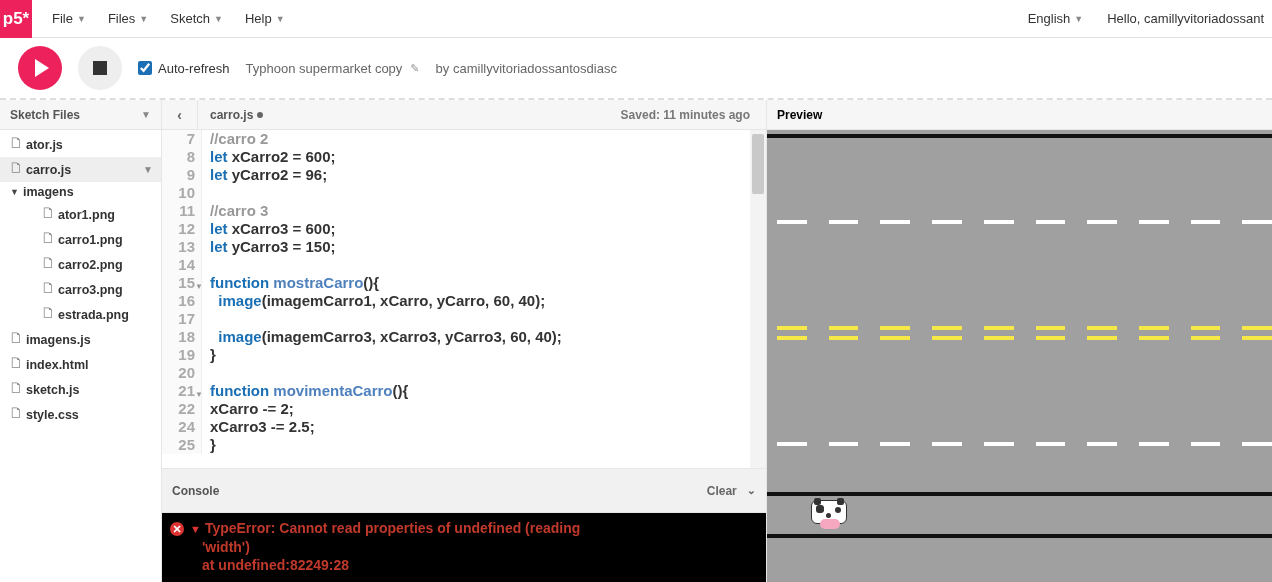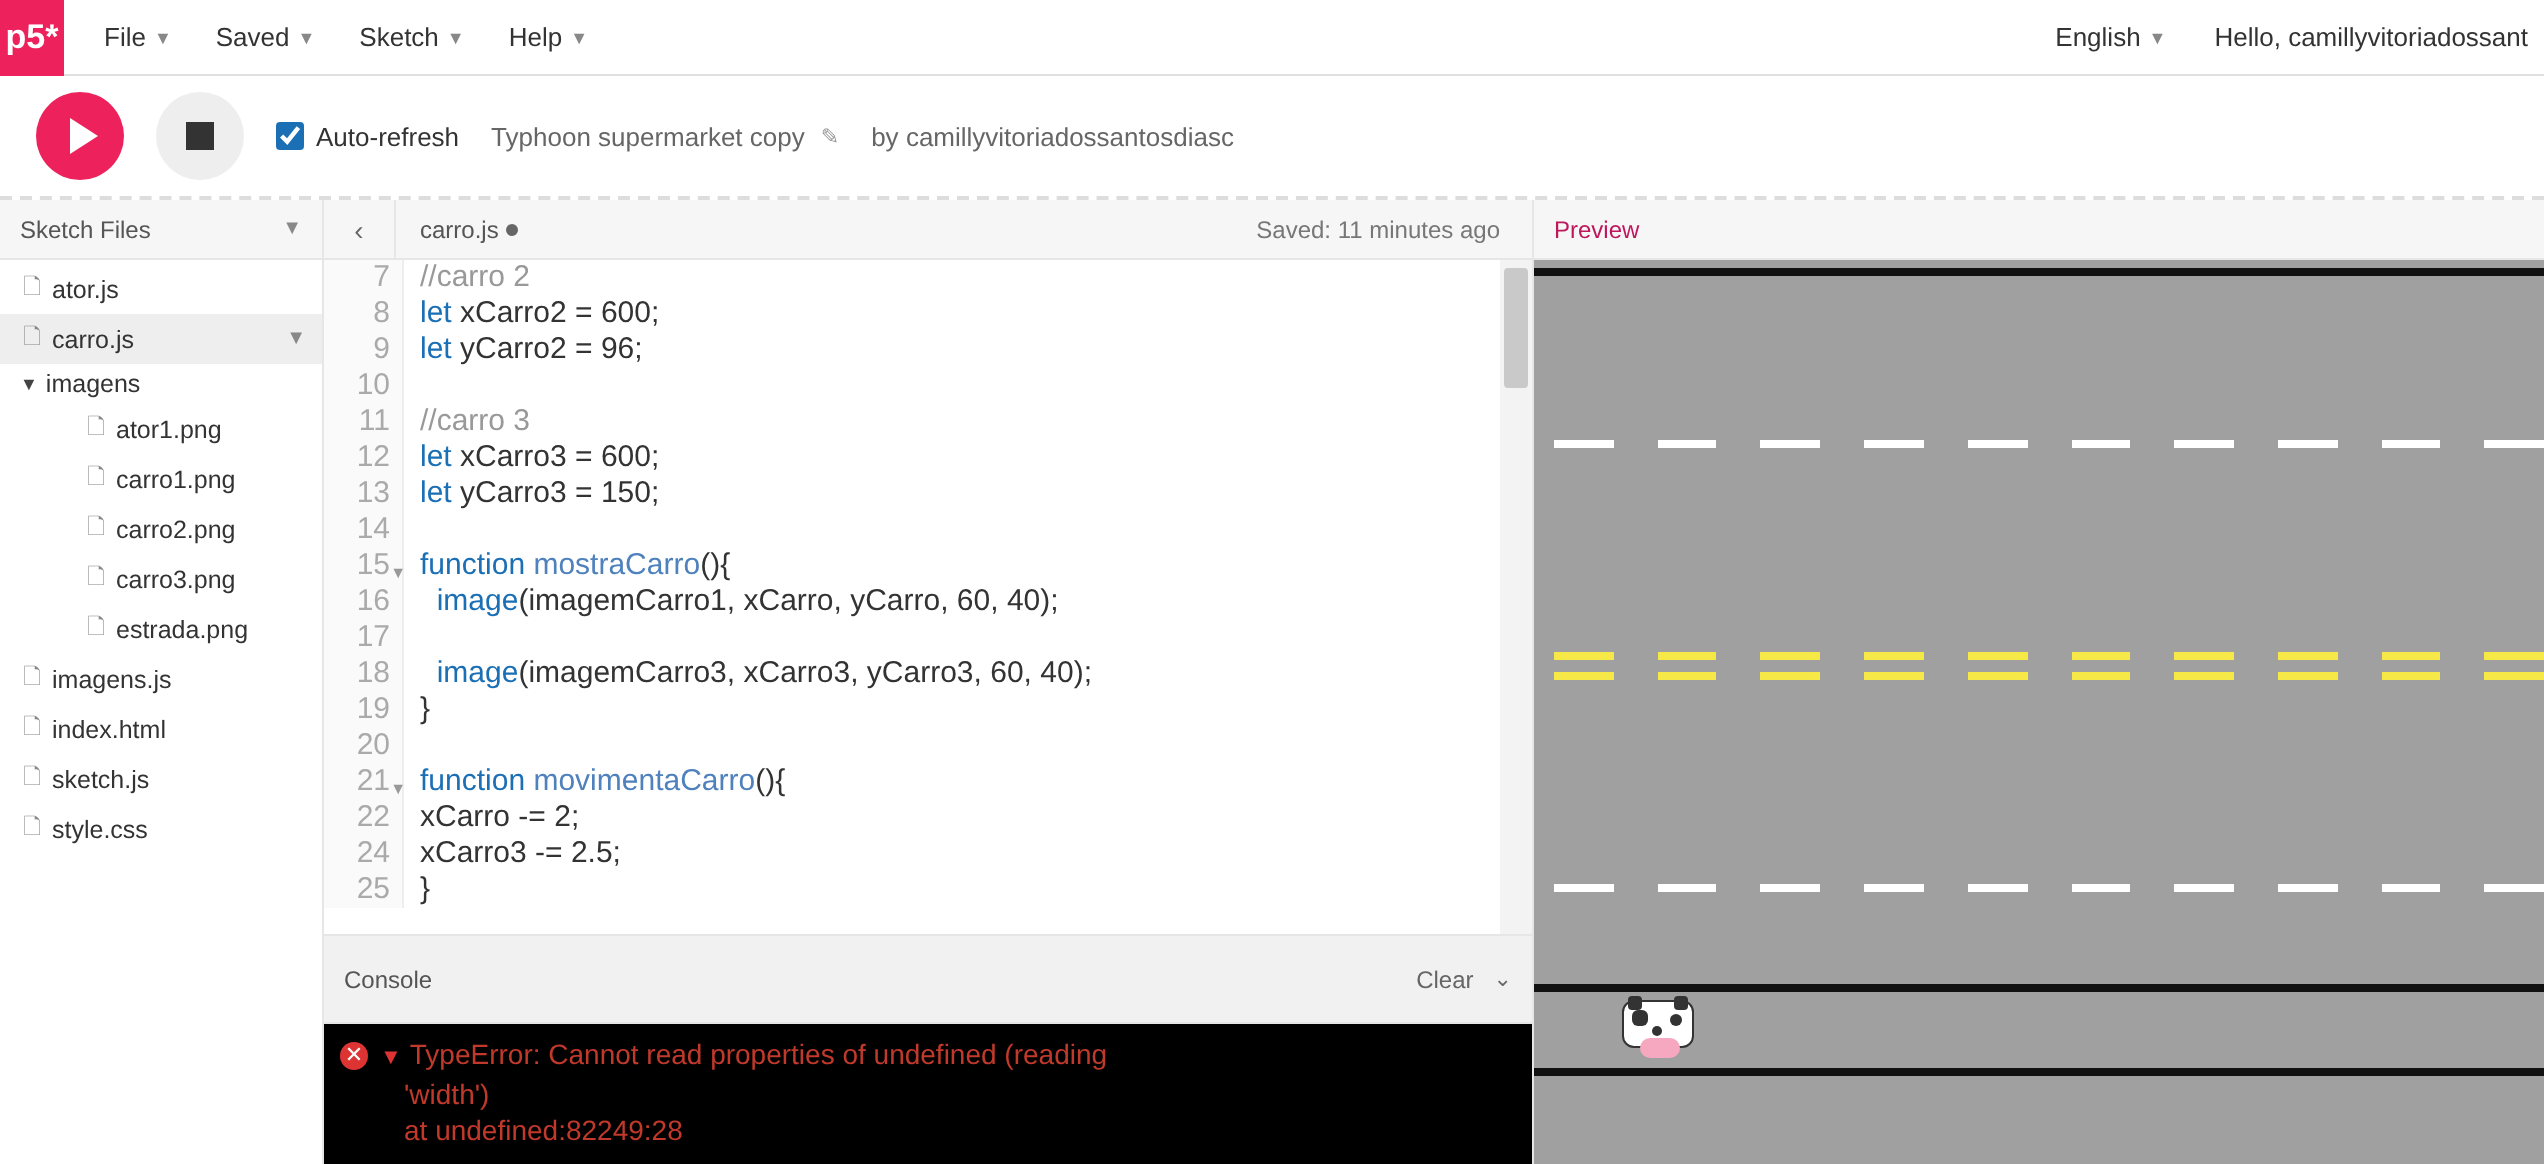--- a/index.html
+++ b/index.html
@@ -13,21 +13,21 @@
 .toolbar { height:62px; display:flex; align-items:center; gap:16px; padding:0 18px; border-bottom:2px dashed #ddd; }
 .btn-round { width:44px; height:44px; border-radius:50%; display:flex; align-items:center; justify-content:center; cursor:pointer; }
 .btn-play { background:#ed225d; }
 .btn-stop { background:#eee; }
 .play-tri { width:0; height:0; border-left:14px solid #fff; border-top:9px solid transparent; border-bottom:9px solid transparent; margin-left:3px; }
 .stop-sq { width:14px; height:14px; background:#333; }
 .autorefresh { display:flex; align-items:center; gap:6px; }
 .sketchname { display:flex; align-items:center; gap:8px; color:#666; }
 .pencil { color:#999; font-size:11px; }
 .byline { color:#666; }
-.main { display:flex; height:482px; }
+.main { display:flex; height:482px;font-weight:bold; }
 .sidebar { width:162px; border-right:1px solid #e6e6e6; display:flex; flex-direction:column; }
 .sidebar-header { height:30px; display:flex; align-items:center; justify-content:space-between; padding:0 10px; border-bottom:1px solid #e6e6e6; background:#f6f6f6; font-size:12px; color:#555; }
 .sidebar-caret { color:#888; font-size:10px; }
 .file-tree { flex:1; overflow:auto; padding-top:2px; }
 .file-row { display:flex; align-items:center; gap:4px; padding:3px 8px 3px 10px; cursor:pointer; font-family: Menlo, Consolas, monospace; font-size:12.5px; color:#333; }
 .file-row .file-icon { width:12px; text-align:center; color:#888; font-size:11px; }
 .file-row.selected { background:#eee; justify-content:space-between; }
 .file-row.selected .fname { flex:1; }
 .folder-row { display:flex; align-items:center; gap:4px; padding:3px 8px 3px 10px; font-family: Menlo, Consolas, monospace; font-size:12.5px; cursor:pointer; }
 .folder-tri { font-size:9px; color:#444; }
@@ -52,21 +52,21 @@
 .ident { color:#4f81bd; }
 .vscroll { position:absolute; right:0; top:0; width:16px; height:100%; background:#f3f3f3; }
 .vscroll-thumb { position:absolute; right:2px; top:4px; width:12px; height:60px; background:#c9c9c9; border-radius:2px; }
 .console { border-top:1px solid #e6e6e6; }
 .console-head { height:44px; display:flex; align-items:center; justify-content:space-between; padding:0 10px; background:#f1f1f1; font-size:12px; color:#555; border-bottom:1px solid #e6e6e6; }
 .console-actions { display:flex; align-items:center; gap:10px; color:#666; }
 .console-body { background:#000000; padding:6px 8px 8px 8px; font-family: Menlo, Consolas, monospace; font-size:14px; color:#c0392b; line-height:18px; }
 .err-icon { display:inline-block; width:14px; height:14px; border-radius:50%; background:#d33; color:#fff; text-align:center; font-size:11px; line-height:14px; margin-right:6px; vertical-align:middle; }
 .err-tri { color:#d33; font-size:11px; margin-right:4px; }
 .preview-pane { width:505px; display:flex; flex-direction:column; }
-.preview-head { height:30px; display:flex; align-items:center; padding:0 10px; border-bottom:1px solid #e6e6e6; background:#f6f6f6; font-size:12px; color:#be185d; }
+.preview-head { height:30px; display:flex; align-items:center; padding:0 10px; border-bottom:1px solid #e6e6e6; background:#f6f6f6; font-size:12px; color:#000000; }
 .preview-canvas { flex:1; background:#a0a0a0; position:relative; overflow:hidden; }
 .road-black { position:absolute; left:0; right:0; height:4px; background:#111; }
 .lane { position:absolute; left:0; right:0; height:4px; display:flex; gap:22px; padding-left:10px; }
 .dash { width:30px; height:4px; background:#fff; }
 .dash.y { background:#f6e947; }
 .cow { position:absolute; width:36px; height:32px; }
 .cow-body { width:36px; height:24px; background:#fff; border:1px solid #333; border-radius:6px; position:relative; }
 .cow-spot { position:absolute; background:#333; border-radius:3px; }
 .cow-nose { position:absolute; bottom:-6px; left:8px; width:20px; height:10px; background:#f5a8c0; border-radius:5px; }
 .cow-ear { position:absolute; width:7px; height:7px; background:#333; border-radius:2px; top:-3px; }
@@ -76,21 +76,21 @@
 <body>
 
 <div class="topbar">
   <div class="logo">p5*</div>
   <div class="menubar">
     <div class="menu-item">
         <span>File</span>
         <span class="menu-caret">▼</span>
       </div>
     <div class="menu-item">
-        <span>Saved</span>
+        <span>Files</span>
         <span class="menu-caret">▼</span>
       </div>
     <div class="menu-item">
         <span>Sketch</span>
         <span class="menu-caret">▼</span>
       </div>
     <div class="menu-item">
         <span>Help</span>
         <span class="menu-caret">▼</span>
       </div>

